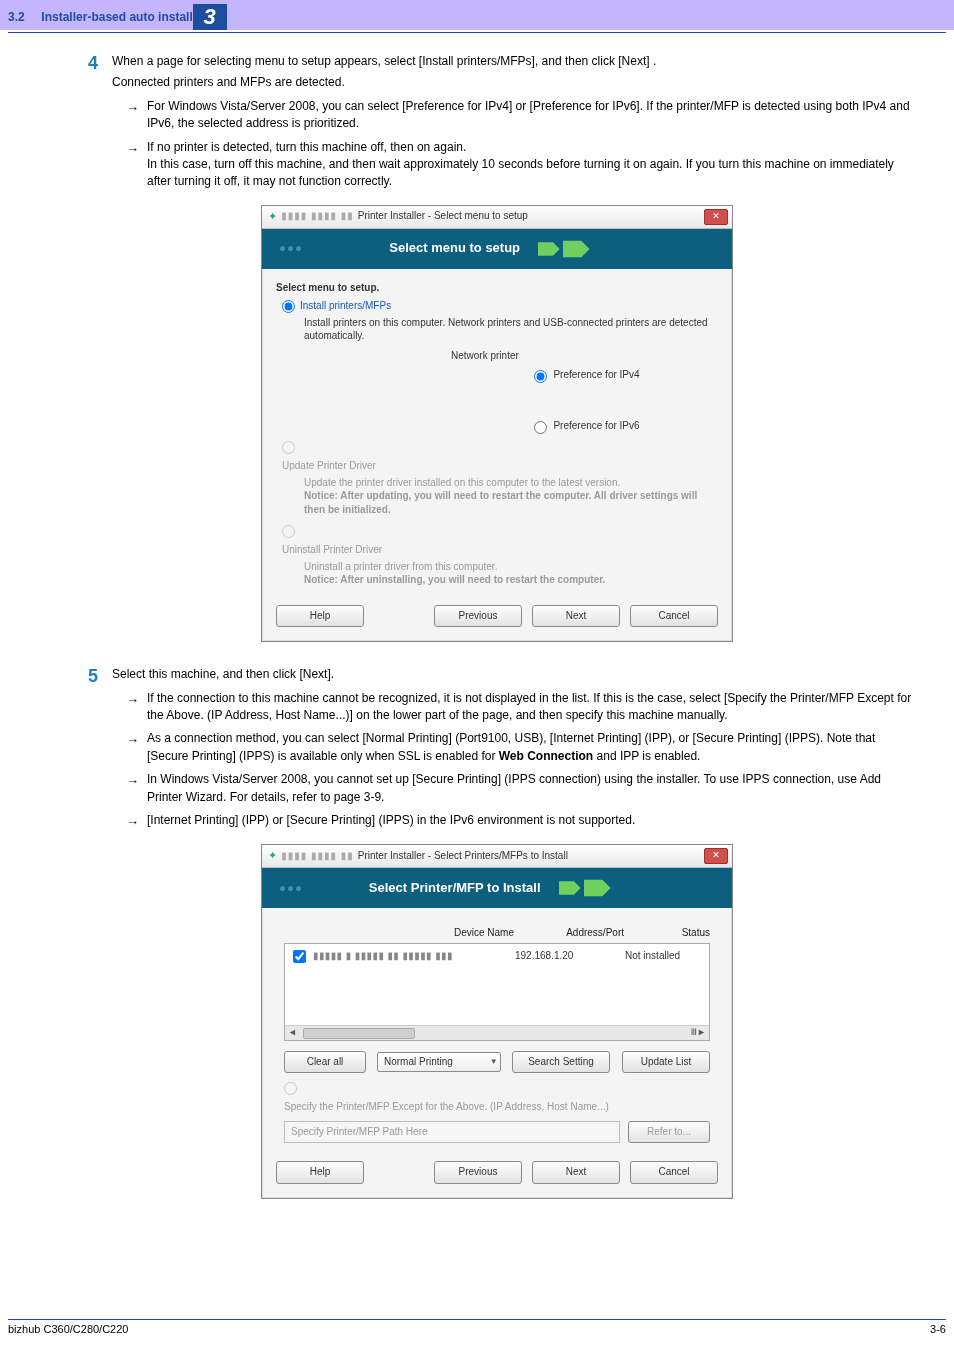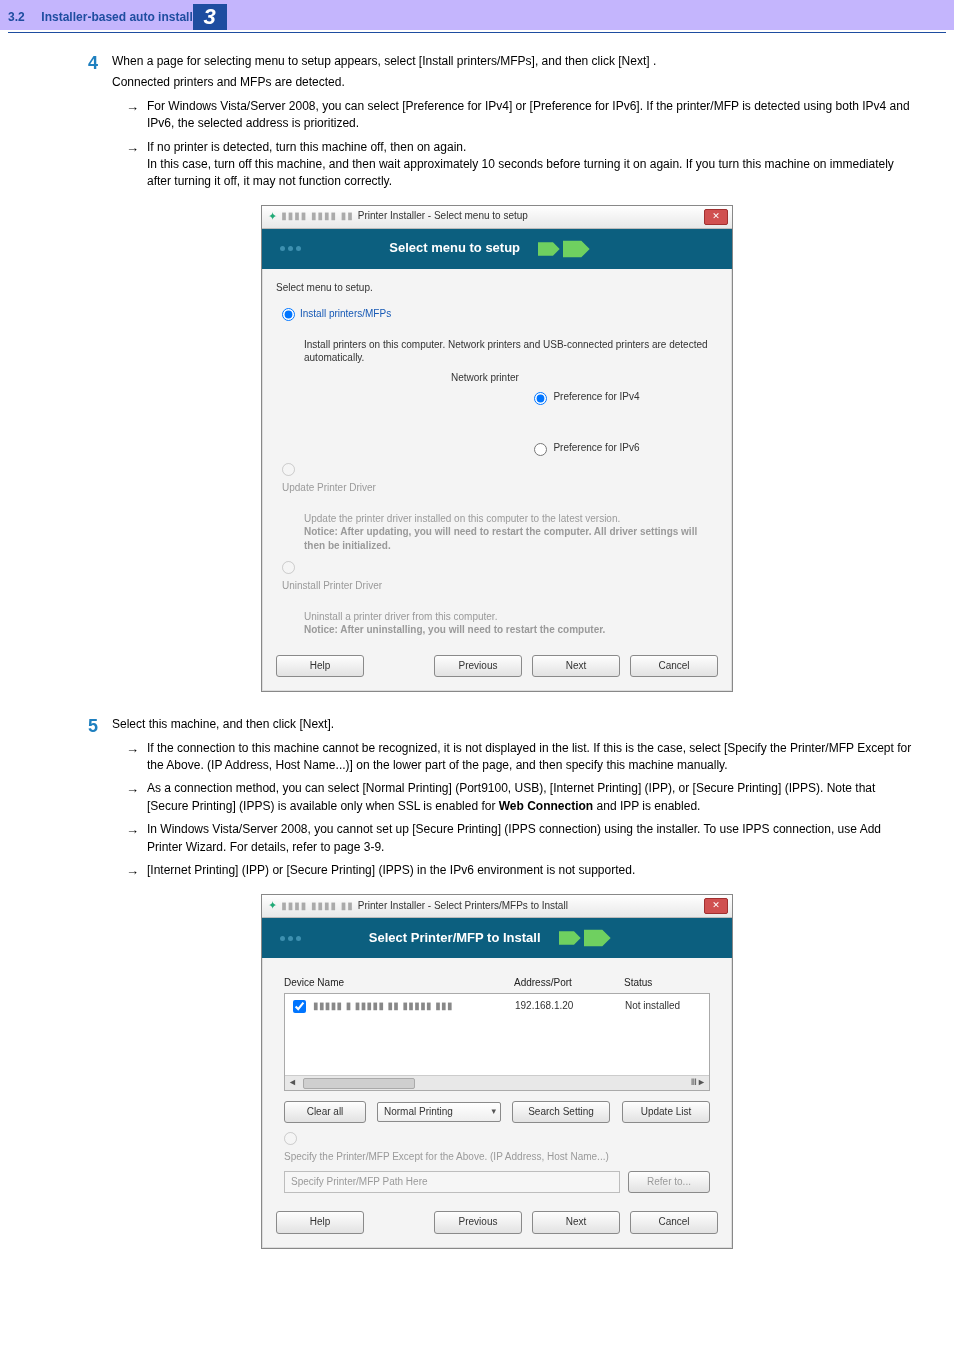--- a/index.html
+++ b/index.html
@@ -118,45 +118,45 @@
     height: 40px;
     position: relative;
     font-weight: bold;
     font-size: 13px;
   }
   .dialog .banner .dots { position:absolute; left:18px; display:flex; gap:3px; align-items:center;}
   .dialog .banner .dots span { width:5px; height:5px; background:#5fb0d0; border-radius:50%; opacity:.6;}
   .dialog .banner .arrows { display:flex; align-items:center; margin-left:8px;}
   .dialog .banner .arrows svg { height:20px; }
   .dialog .content { padding: 10px 14px 14px 14px; }
-  .dialog .section-label { margin: 2px 0 12px 0; }
+  .dialog .section-label { margin: 2px 0 4px 0; font-weight: bold; }
   .dialog .radio-row { display:flex; align-items:flex-start; gap:5px; margin:3px 0 2px 6px;}
   .dialog .radio-row input { margin:1px 0 0 0; }
-  .dialog .indent { margin-left: 28px; margin-top:16px; margin-bottom:4px; line-height:1.35;}
+  .dialog .indent { margin-left: 28px; margin-top:2px; margin-bottom:4px; line-height:1.35;}
   .dialog .np-row { display:flex; align-items:center; gap:35px; margin-left:150px; margin-top:4px;flex-direction:column;}
   .dialog .np-row .opt { display:flex; align-items:center; gap:3px; }
   .dialog .disabled { color:#9a9a9a;flex-direction:column; }
   .dialog .bold { font-weight:bold; }
   .dialog .btn-row {
     display:flex; gap:10px; margin-top:18px; align-items:center;
   }
   .dialog .btn {
     background: linear-gradient(#fefefe,#e2e2e2);
     border:1px solid #8a8a8a;
     border-radius:3px;
     padding: 3px 0;
     width: 86px;
     text-align:center;
     font-size:10px;
   }
   .dialog .btn-row .spacer { flex:1; }
   
   
   .dialog2 .list-head {
-    display:flex; margin: 8px 8px 0 8px; font-size:10px; color:#222;
+    display:flex; margin: 8px 8px 0 8px; font-size:10px; color:#222;text-align:right;
   }
   .dialog2 .list-head div:nth-child(1){flex:0 0 230px;}
   .dialog2 .list-head div:nth-child(2){flex:0 0 110px;}
   .dialog2 .list-head div:nth-child(3){flex:1;}
   .dialog2 .list-box {
     margin: 2px 8px 0 8px;
     background:#fff;
     border:1px solid #aaa;
     height: 96px;
     position:relative;

